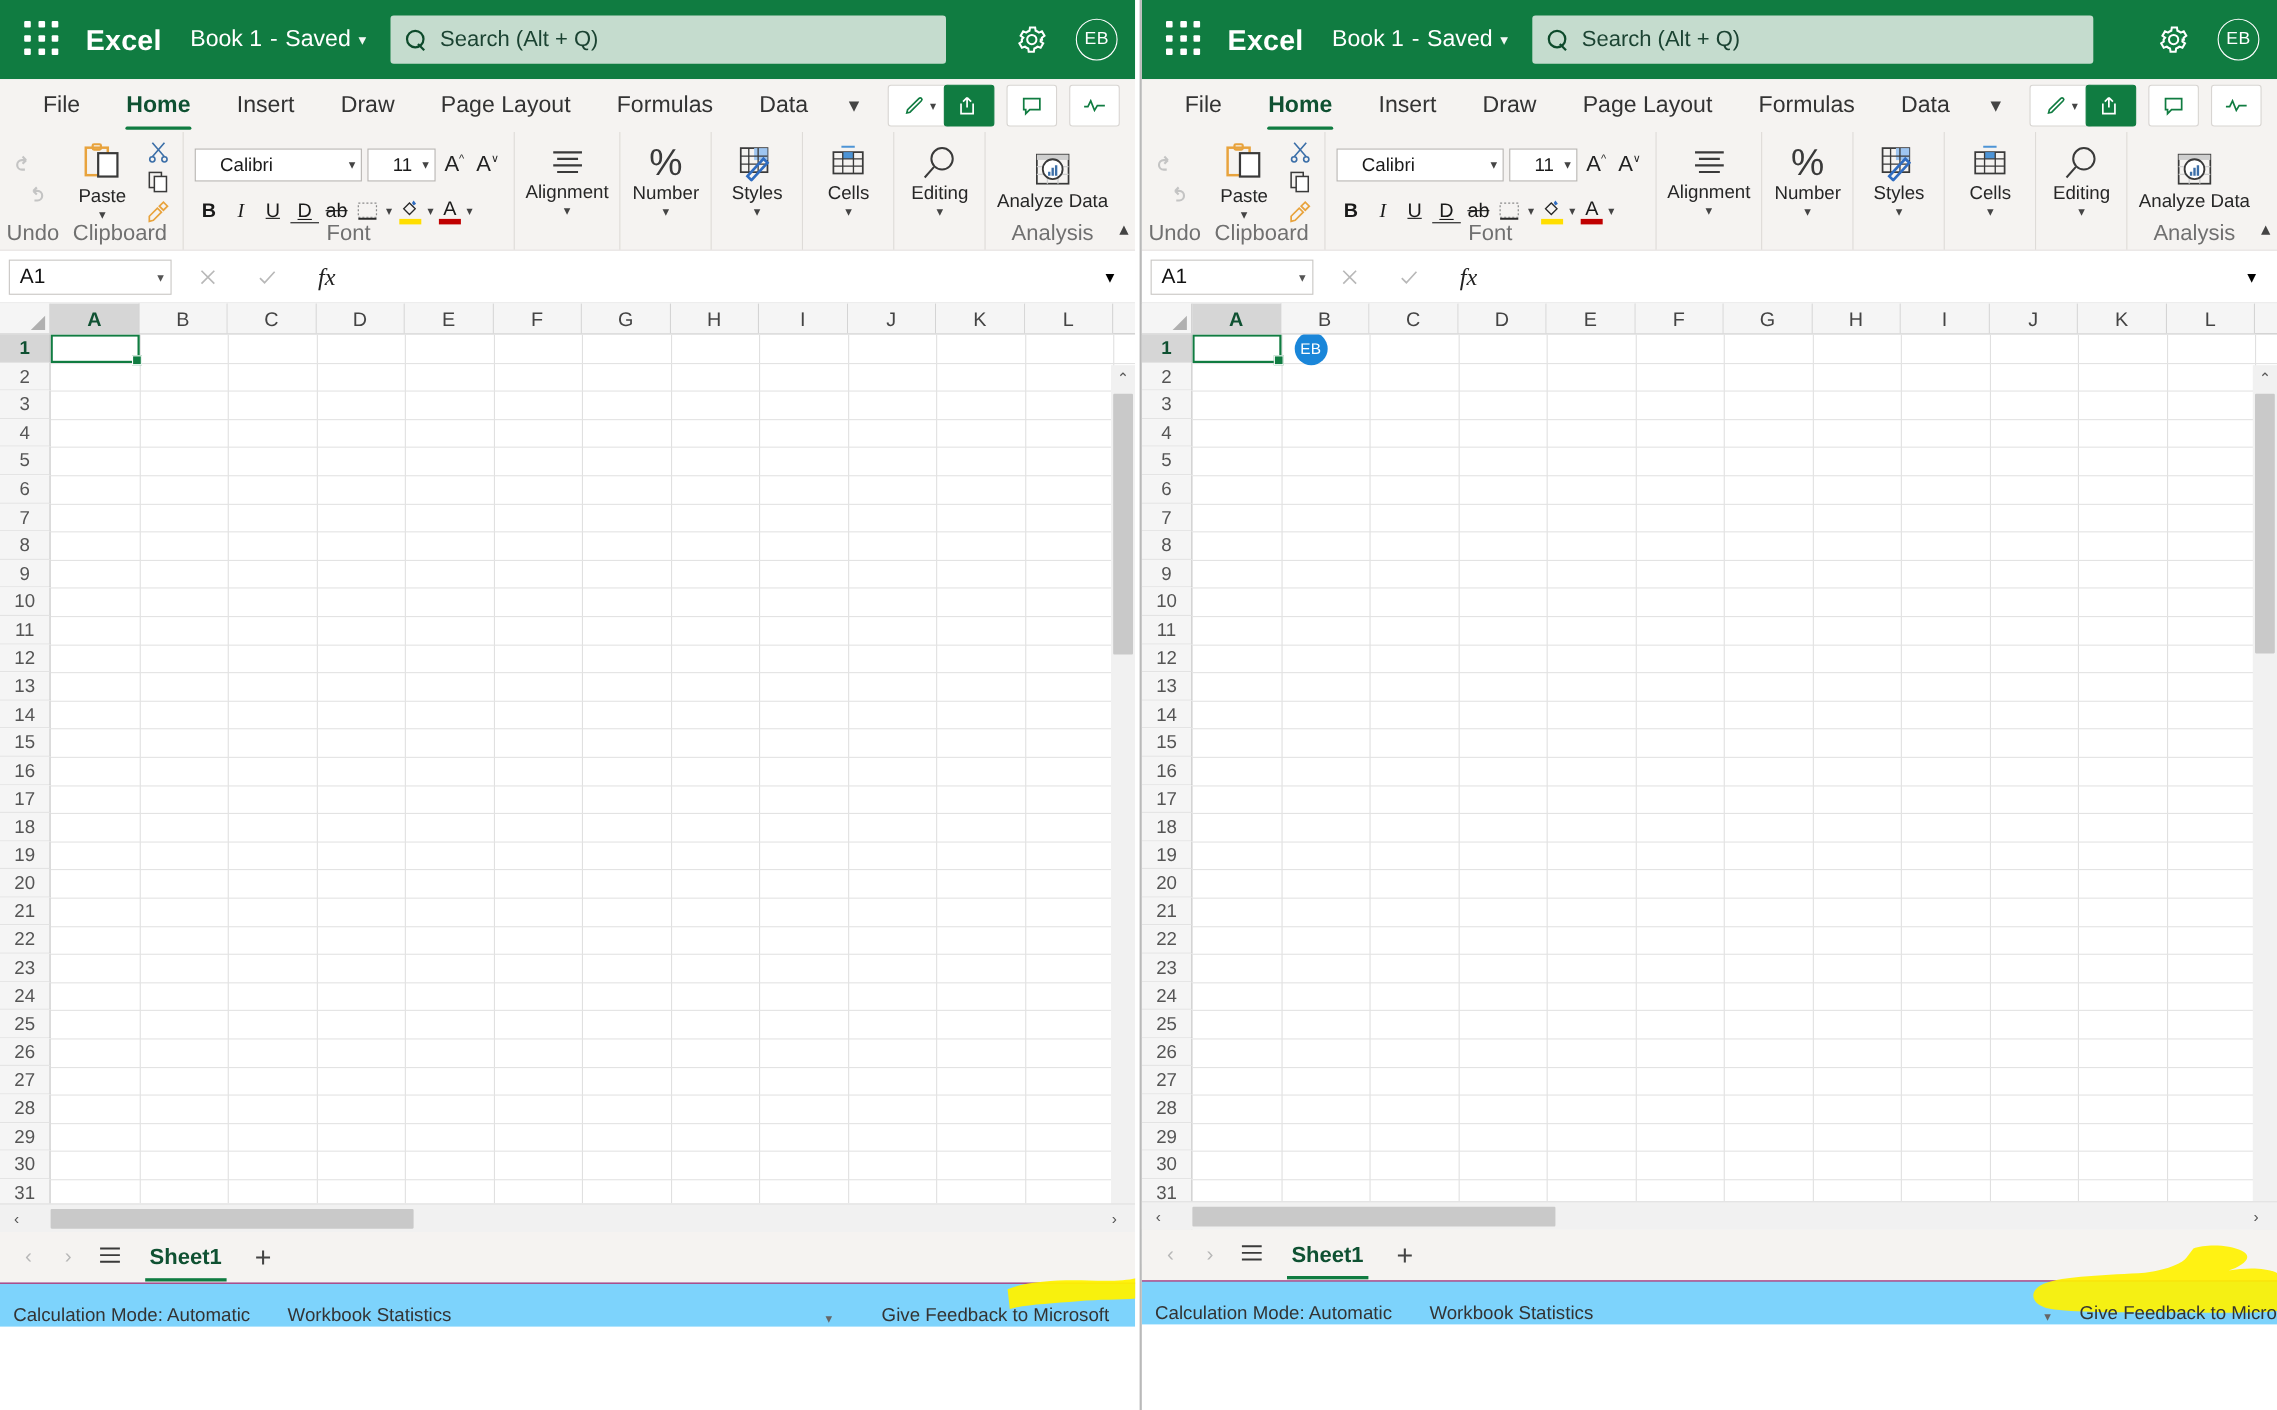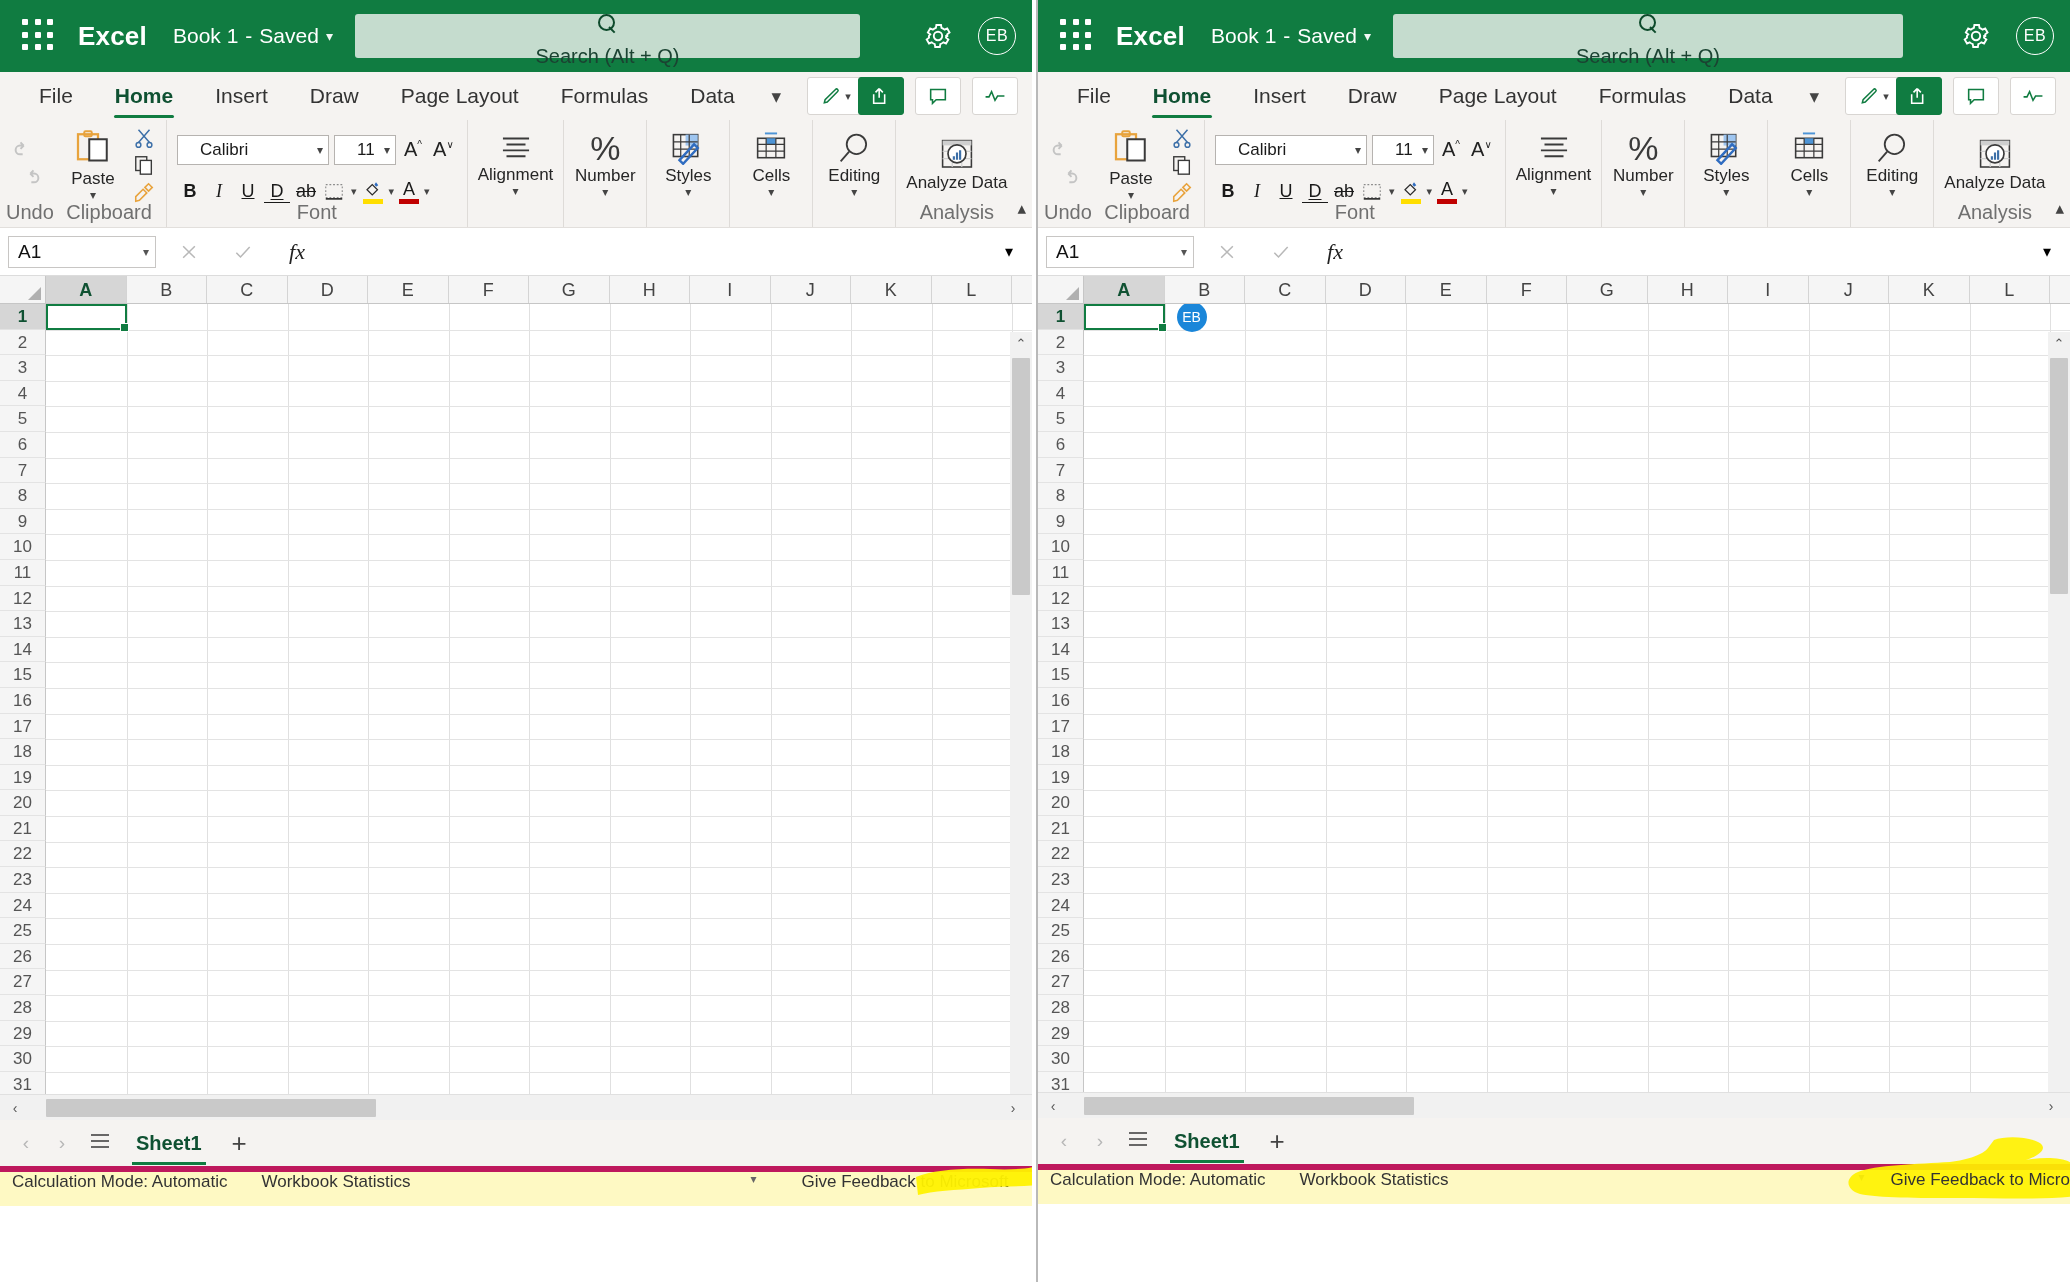--- a/index.html
+++ b/index.html
@@ -38,21 +38,21 @@
     margin-right: 26px; white-space: nowrap; flex: none;
   }
   .doc-title {
     color: #ffffff; font-size: 21px; white-space: nowrap; display: flex;
     align-items: center; gap: 7px; flex: none; cursor: pointer;
   }
   .doc-title .cv { font-size: 14px; opacity: .95; }
   .searchbox {
     position: absolute; height: 44px; border-radius: 3px;
     background: #c5dcce; display: flex; align-items: center;
-    padding: 0 14px; gap: 12px; cursor: text; flex-direction: column;
+    padding: 0 14px; gap: 12px; cursor: text;
   }
   .panel.left  .searchbox { left: 355px; width: 505px; top: 14px; }
   .panel.right .searchbox { left: 355px; width: 510px; top: 14px; }
   .searchbox .mag {
     width: 19px; height: 19px; flex: none; position: relative;
   }
   .searchbox .mag::before {
     content:""; position:absolute; left:0; top:0; width: 13px; height: 13px;
     border: 2px solid #0d4a2b; border-radius: 50%;
   }
@@ -217,22 +217,22 @@
   .sb-menu { width: 36px; text-align: center; cursor: pointer; }
   .sheettab {
     position: relative; font-size: 20px; font-weight: bold; color: #0f5132;
     padding: 0 14px; height: 46px; line-height: 46px; cursor: pointer;
   }
   .sheettab::after { content:""; position: absolute; left: 10px; right: 10px; bottom: 1px; height: 3.5px; background: #107c41; }
   .sb-add { font-size: 26px; color: #444; padding: 0 12px; cursor: pointer; line-height: 1; }
 
   
   .statusbar {
-    position: relative; height: 40px; background: #fef9c3; border-top: 6px solid #be185d;
-    display: flex; align-items: flex-start; font-size: 17px; color: #333;
+    position: relative; height: 40px; background: #7dd3fc; border-top: 1px solid #be185d;
+    display: flex; align-items: flex-end; font-size: 17px; color: #333;
   }
   .st-item { white-space: nowrap; cursor: pointer; }
   .st-caret { font-size: 12px; color: #666; cursor: pointer; }
 
   
   .hl { position: absolute; pointer-events: none; }
 </style>
 </head>
 <body>
 

